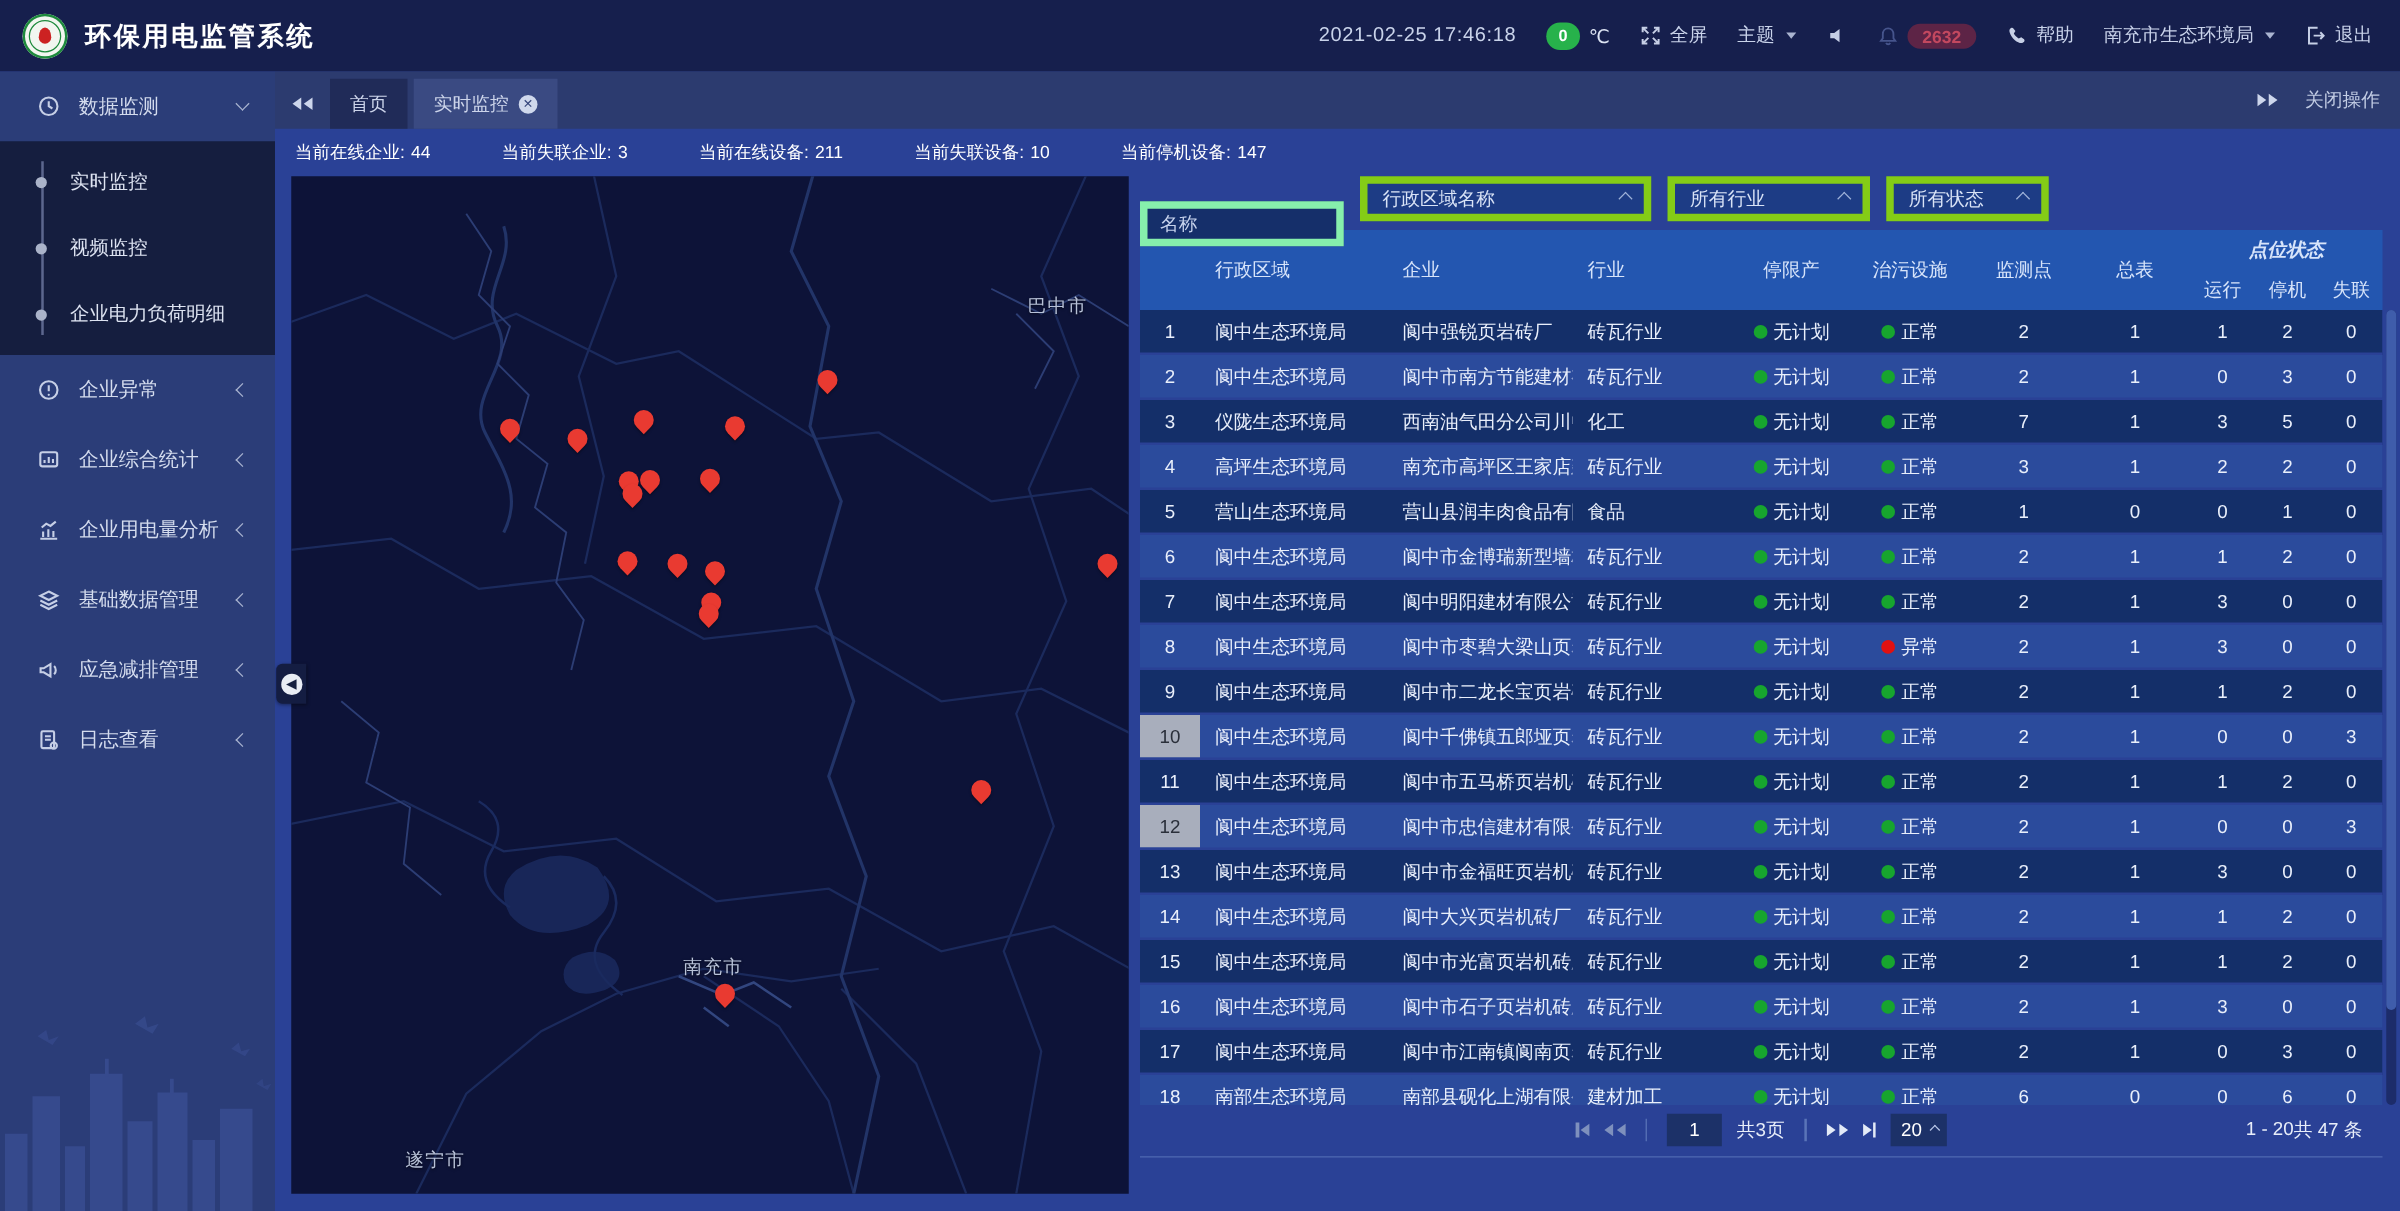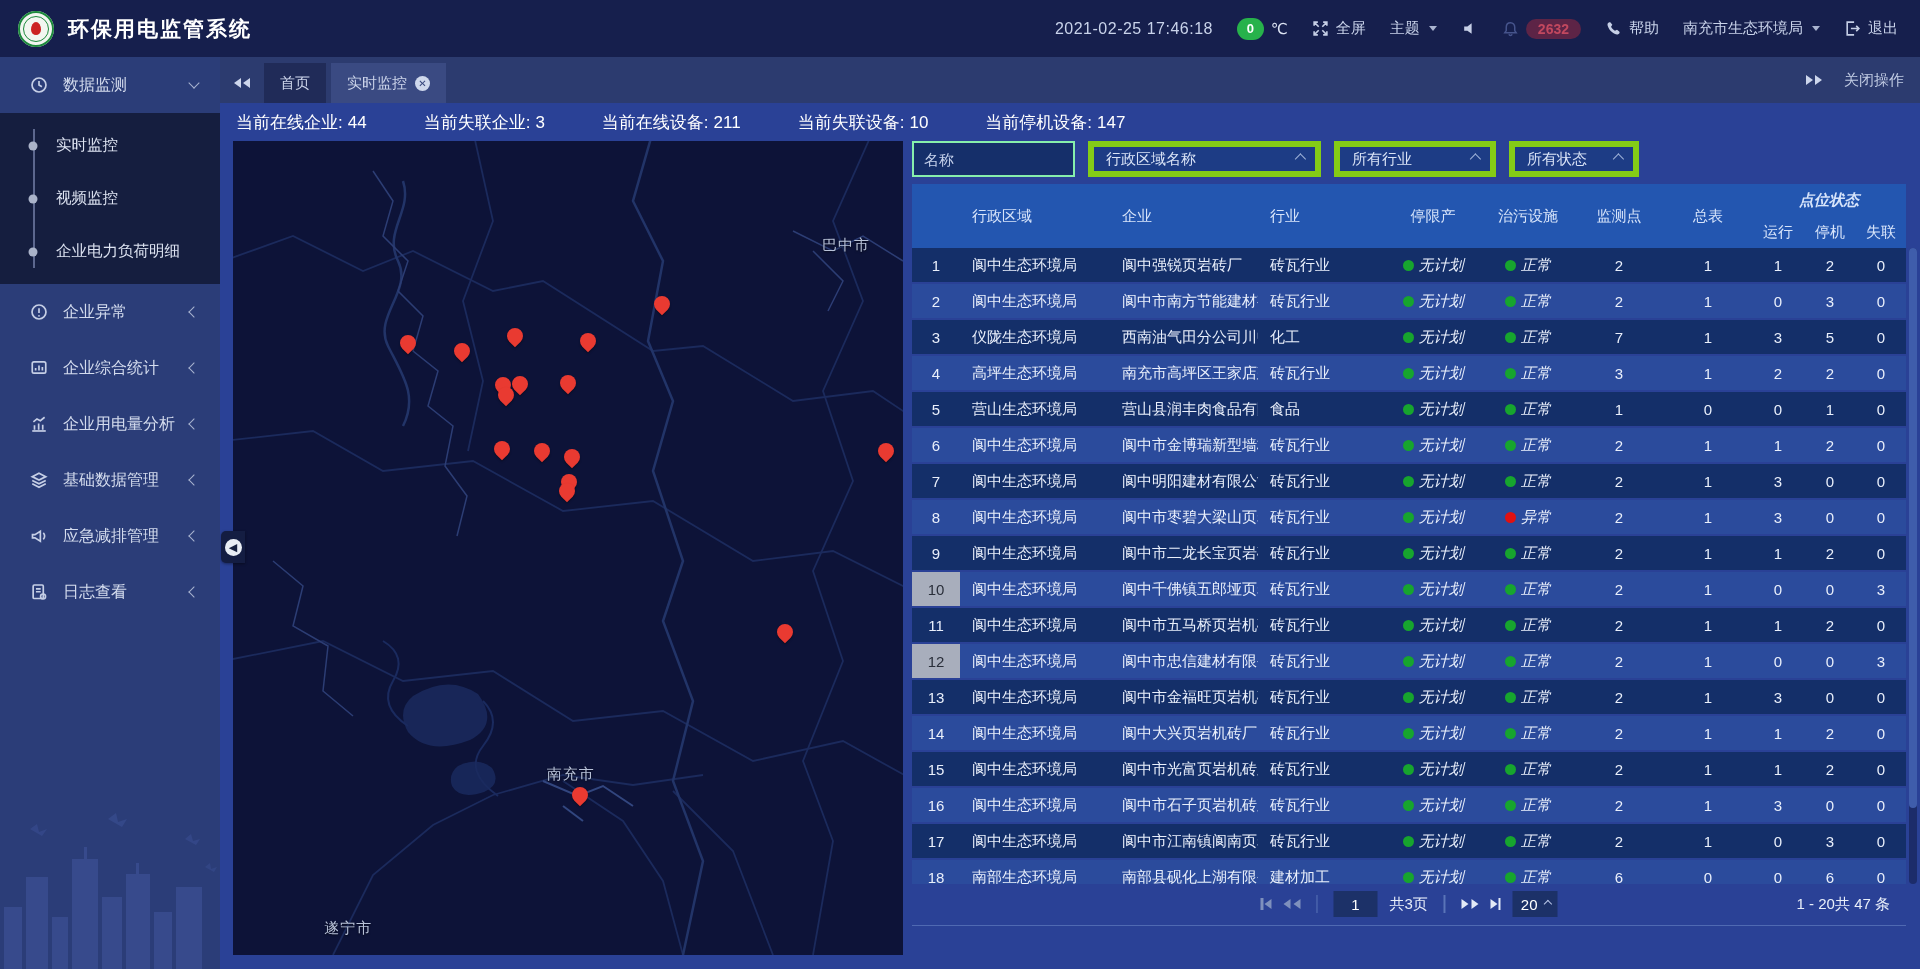--- a/index.html
+++ b/index.html
@@ -50,42 +50,42 @@
   .tab-close{width:15px;height:15px;border-radius:50%;background:#cfd8ec;color:#37477c;font-size:10px;line-height:15px;text-align:center;margin-left:8px;font-weight:bold;}
   .tab-right{margin-left:auto;display:flex;align-items:center;gap:22px;height:46px;padding-right:16px;}
   .closeops{color:#c2cce4;font-size:15px;cursor:pointer;}
   .tri{width:0;height:0;border-style:solid;display:inline-block;}
   .tri-l{border-width:5.5px 7.5px 5.5px 0;border-color:transparent currentColor transparent transparent;}
   .tri-r{border-width:5.5px 0 5.5px 7.5px;border-color:transparent transparent transparent currentColor;}
   .tri + .tri{margin-left:2px;}
   .vbar{width:2.5px;height:12px;background:currentColor;display:inline-block;}
   .dbl{display:inline-flex;align-items:center;color:#cdd6ec;cursor:pointer;}
 
-  .statsbar{height:38px;display:flex;align-items:center;gap:57px;padding-left:16px;color:#ffffff;font-size:17px;}
+  .statsbar{height:38px;display:flex;align-items:center;gap:57px;padding-left:16px;color:#ffffff;font-size:14px;}
   .stat b{font-weight:normal;margin-left:5px;}
 
   .content{display:flex;padding-left:13px;}
 
   
   .map-panel{width:670px;height:814px;background:#0d1338;position:relative;flex:0 0 auto;}
   .map-lines{position:absolute;left:0;top:0;}
   .city-label{position:absolute;color:#b8c2d8;font-size:15px;transform:translate(-50%,-50%);letter-spacing:1px;text-shadow:0 1px 2px rgba(0,0,0,.6);white-space:nowrap;}
   .pin{position:absolute;width:18px;height:24px;margin-left:-9px;margin-top:-23px;}
   .pin::before{content:"";position:absolute;left:1px;top:2px;width:16px;height:16px;background:#e93a31;
                border-radius:50% 50% 50% 0;transform:rotate(-45deg);box-shadow:-1px 1px 2px rgba(0,0,0,.35);}
   .collapse-btn{position:absolute;left:-12px;top:390px;width:24px;height:32px;background:#141d42;border-radius:5px 0 0 5px;
                 display:flex;align-items:center;justify-content:center;cursor:pointer;box-shadow:0 1px 3px rgba(0,0,0,.4);}
   .collapse-circle{width:17px;height:17px;border-radius:50%;background:#e9edf4;color:#16203f;font-size:11px;line-height:16px;text-align:center;font-weight:bold;}
 
   
   .table-panel{margin-left:9px;width:994px;height:785px;position:relative;
                --cols:48px 150px 148px 126px 98px 92px 90px 88px 52px 52px 50px;}
   .filters{display:flex;gap:13px;height:36px;margin-bottom:7px;}
-  .f-input{width:163px;height:36px;box-sizing:border-box;background:#152f6a;border:2px solid #86efac;color:#d9e3f6;
-           font-size:15px;padding:0 10px;outline:none;font-family:inherit;}
+  .f-input{width:163px;height:36px;box-sizing:border-box;background:#152f6a;border:6px solid #86efac;color:#d9e3f6;
+           font-size:15px;padding:0 10px;outline:none;font-family:inherit;margin-top:20px;}
   .f-input::placeholder{color:#c6d2ec;}
   .select{height:36px;box-sizing:border-box;background:#1d3c85;border:6px solid #84cc16;color:#d9e3f6;font-size:15px;
           display:flex;align-items:center;justify-content:space-between;padding:0 12px;cursor:pointer;}
   .select .chev{border-color:#9fb2d9;}
   .w-region{width:233px;} .w-industry{width:162px;} .w-status{width:130px;}
 
   .thead{display:grid;grid-template-columns:var(--cols);grid-template-rows:32px 32px;background:#2356b0;color:#d7e4fa;font-size:15px;}
   .th{grid-row:1/3;align-self:center;text-align:center;}
   .th.left{text-align:left;padding-left:12px;}
   .th-group{grid-row:1;grid-column:9/12;align-self:center;text-align:center;font-style:italic;font-weight:bold;}
@@ -93,21 +93,21 @@
 
   .tbody{height:636px;overflow:hidden;position:relative;}
   .trow{display:grid;grid-template-columns:var(--cols);height:36px;box-sizing:border-box;align-items:center;
         border-bottom:2px solid #2a4196;font-size:15px;color:#e9effb;}
   .trow.odd{background:#142f69;}
   .trow.even{background:#2b4b9c;}
   .td{text-align:center;white-space:nowrap;overflow:hidden;}
   .td.left{text-align:left;padding-left:12px;}
   .td-num{height:34px;display:flex;align-items:center;justify-content:center;}
   .td-num.selected{background:#a8aebc;color:#2a2f3a;}
-  .dotcell{display:flex;align-items:center;justify-content:center;gap:5px;font-style:italic;}
+  .dotcell{display:flex;align-items:center;justify-content:center;gap:5px;}
   .sdot{width:11px;height:11px;border-radius:50%;flex:0 0 auto;}
   .sdot.ok{background:#17a52e;} .sdot.bad{background:#e01111;}
 
   .scrollbar{position:absolute;right:-11px;top:107px;width:8px;height:636px;background:rgba(13,23,62,.5);border-radius:4px;}
   .scrollbar .thumb{position:absolute;top:0;left:0;width:8px;height:88%;background:#3f5dab;border-radius:4px;}
 
   .pagebar{position:absolute;left:0;right:0;bottom:0;height:42px;display:flex;align-items:center;
            border-bottom:1px solid #4f69b2;color:#e8eef9;font-size:15px;}
   .pg-center{position:absolute;left:50%;transform:translateX(-50%);display:flex;align-items:center;gap:12px;}
   .pgbtn{display:inline-flex;align-items:center;gap:1px;cursor:pointer;color:#e3eaf7;}

